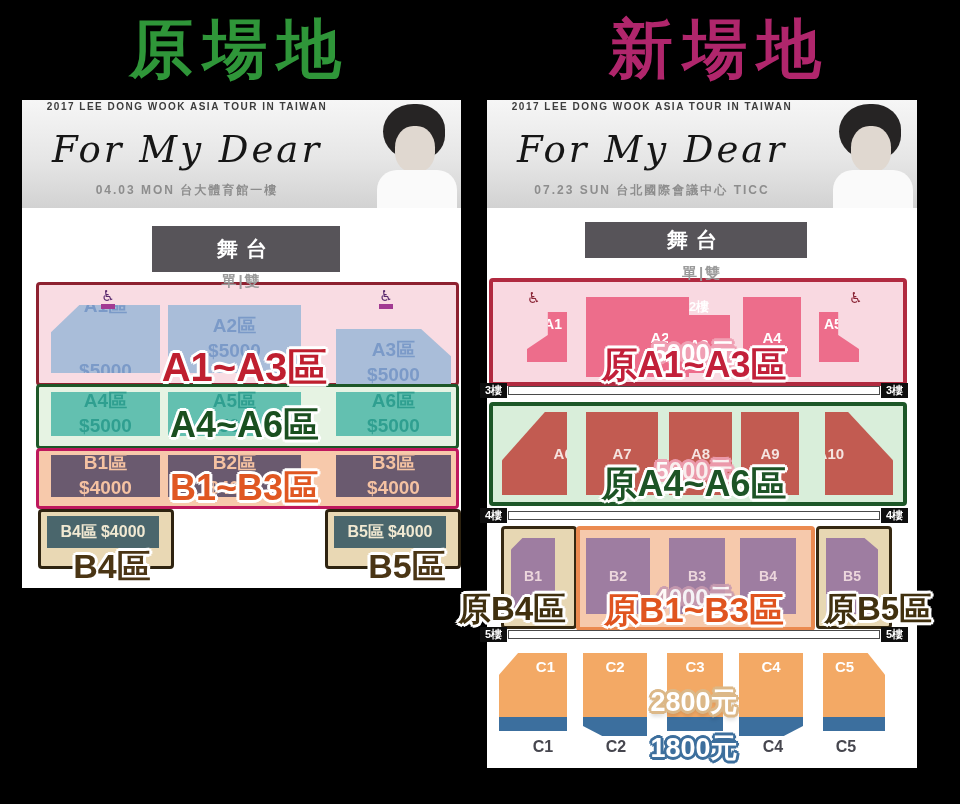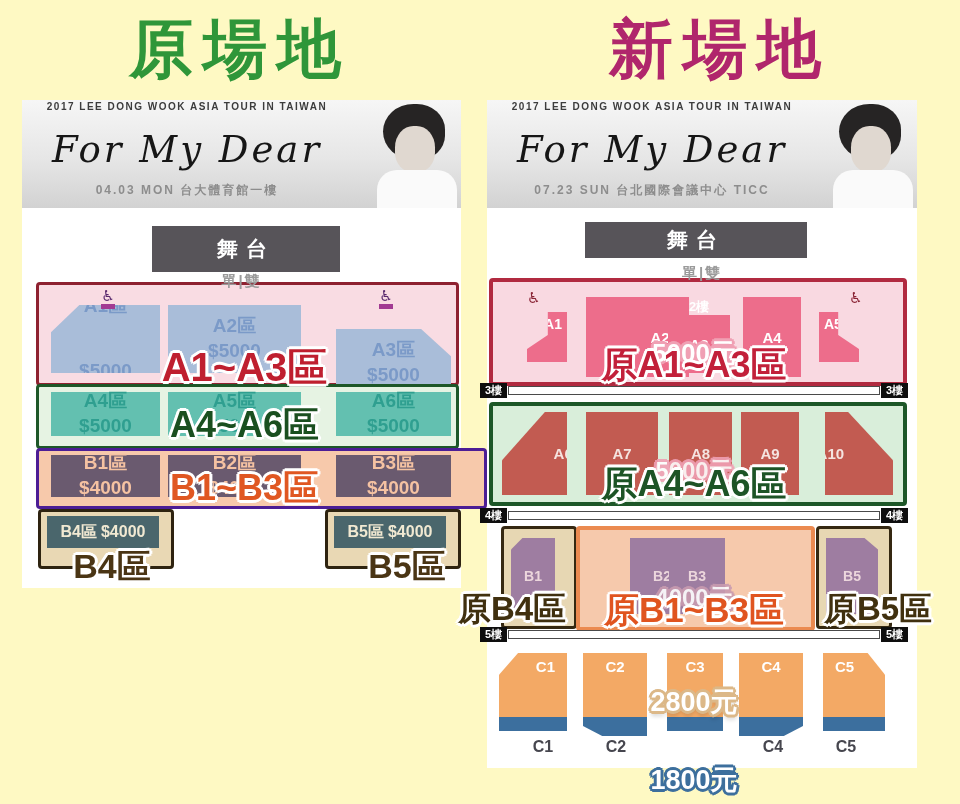--- a/index.html
+++ b/index.html
@@ -1,16 +1,16 @@
 <!DOCTYPE html>
 <html><head>
 <meta charset="utf-8">
 <style>
   html,body{margin:0;padding:0;background:#d3d2d0;}
-  .page{position:relative;width:960px;height:804px;overflow:hidden;background:#fef9c3;
+  .page{position:relative;width:960px;height:804px;overflow:hidden;background:#000000;
         font-family:"Liberation Sans","DejaVu Sans",sans-serif;}
   .abs{position:absolute;}
   .side-title{position:absolute;top:6px;width:480px;text-align:center;font-size:64px;
         font-weight:bold;letter-spacing:10px;}
   .panel{position:absolute;top:100px;background:#ffffff;}
   .banner{position:absolute;left:0;top:0;right:0;height:108px;overflow:hidden;
         background:linear-gradient(180deg,#f6f6f6 0%,#e6e6e6 55%,#d2d2d2 100%);}
   .tour-line{position:absolute;top:1px;left:0;width:330px;text-align:center;font-size:10px;
         font-weight:bold;letter-spacing:1.5px;color:#3c3c3c;}
   .script-title{position:absolute;top:28px;left:0;width:330px;text-align:center;font-size:37px;
@@ -39,21 +39,21 @@
         text-shadow:3px 0 #fff,-3px 0 #fff,0 3px #fff,0 -3px #fff,
         2px 2px #fff,-2px 2px #fff,2px -2px #fff,-2px -2px #fff;}
   .bub{position:absolute;font-weight:bold;text-align:center;color:#ffffff;white-space:nowrap;z-index:3;}
   .bub-pink{text-shadow:3px 0 #f0a0b4,-3px 0 #f0a0b4,0 3px #f0a0b4,0 -3px #f0a0b4,
         2px 2px #f0a0b4,-2px 2px #f0a0b4,2px -2px #f0a0b4,-2px -2px #f0a0b4;}
   .bub-mauve{text-shadow:3px 0 #c99bb0,-3px 0 #c99bb0,0 3px #c99bb0,0 -3px #c99bb0,
         2px 2px #c99bb0,-2px 2px #c99bb0,2px -2px #c99bb0,-2px -2px #c99bb0;}
   .bub-tan{text-shadow:3px 0 #dcb888,-3px 0 #dcb888,0 3px #dcb888,0 -3px #dcb888,
         2px 2px #dcb888,-2px 2px #dcb888,2px -2px #dcb888,-2px -2px #dcb888,0 5px 4px rgba(0,0,0,.18);}
   .bub-blue{text-shadow:3px 0 #3d6f9d,-3px 0 #3d6f9d,0 3px #3d6f9d,0 -3px #3d6f9d,
-        2px 2px #3d6f9d,-2px 2px #3d6f9d,2px -2px #3d6f9d,-2px -2px #3d6f9d;margin-top:32px;}
+        2px 2px #3d6f9d,-2px 2px #3d6f9d,2px -2px #3d6f9d,-2px -2px #3d6f9d;}
   .fdiv{position:absolute;display:flex;align-items:center;z-index:4;}
   .ftag{background:#0e0e0e;color:#ffffff;font-size:11px;font-weight:bold;padding:1px 5px;line-height:13px;}
   .fbar{flex:1;height:7px;background:#ffffff;border:1px solid #4a4a4a;margin:0 1px;}
   .clabel{position:absolute;transform:translateX(-50%);font-size:16px;font-weight:bold;color:#46464e;}
 </style>
 </head>
 <body>
 
 <div class="page">
 
@@ -111,21 +111,21 @@
         <span>A5區</span>
         <span>$5000</span>
       </div>
       <div class="seat seatL" style="left:297px;top:5px;width:115px;height:44px;background:#63c0b0;color:#2f9f90;">
         <span>A6區</span>
         <span>$5000</span>
       </div>
     </div>
     <div class="olw" style="left:14px;top:301px;width:417px;font-size:36px;color:#1a4f1f;">A4~A6區</div>
 
-    <div class="tierbox" style="left:14px;top:348px;width:417px;height:55px;border:3px solid #4c1d95;background:#f7c9ab;padding-left:28px;">
+    <div class="tierbox" style="left:14px;top:348px;width:417px;height:55px;border:3px solid #be185d;background:#f7c9ab;">
       <div class="seat seatL" style="left:12px;top:4px;width:109px;height:42px;background:#6a5a6f;color:#f5c2a2;">
         <span>B1區</span>
         <span>$4000</span>
       </div>
       <div class="seat seatL" style="left:129px;top:4px;width:133px;height:42px;background:#6a5a6f;color:#f5c2a2;">
         <span>B2區</span>
         <span>$4000</span>
       </div>
       <div class="seat seatL" style="left:297px;top:4px;width:115px;height:42px;background:#6a5a6f;color:#f5c2a2;">
         <span>B3區</span>
@@ -227,25 +227,28 @@
       <span class="fbar"></span>
       <span class="ftag">4樓</span>
     </div>
 
     <div class="tierbox" style="left:14px;top:426px;width:70px;height:97px;border:3px solid #352811;background:#e7d7b3;">
       <div class="seat" style="left:7px;top:9px;width:44px;height:76px;background:#9e7da1;color:#ecd6dc;font-size:14px;clip-path:polygon(26% 0,100% 0,100% 100%,0 100%,0 15%);">
         <span>B1</span>
       </div>
     </div>
     <div class="tierbox" style="left:89px;top:426px;width:231px;height:97px;border:4px solid #eb8a50;background:#f6c9ac;">
-      <div class="seat" style="left:6px;top:8px;width:64px;height:76px;background:#9e7da1;color:#ecd6dc;font-size:14px;margin-left:44px;">
+      <div class="seat" style="left:6px;top:8px;width:64px;height:76px;background:#9e7da1;color:#ecd6dc;font-size:14px;">
         <span>B2</span>
       </div>
       <div class="seat" style="left:89px;top:8px;width:56px;height:76px;background:#9e7da1;color:#ecd6dc;font-size:14px;">
         <span>B3</span>
+      </div>
+      <div class="seat" style="left:160px;top:8px;width:56px;height:76px;background:#9e7da1;color:#ecd6dc;font-size:14px;">
+        <span>B4</span>
       </div>
     </div>
     <div class="tierbox" style="left:329px;top:426px;width:70px;height:97px;border:3px solid #352811;background:#e7d7b3;">
       <div class="seat" style="left:7px;top:9px;width:52px;height:76px;background:#9e7da1;color:#ecd6dc;font-size:14px;clip-path:polygon(0 0,74% 0,100% 15%,100% 100%,0 100%);">
         <span>B5</span>
       </div>
     </div>
     <div class="bub bub-mauve" style="left:2px;top:482px;width:410px;font-size:24px;opacity:.9;">4000元</div>
     <div class="olw" style="left:-60px;top:487px;width:170px;font-size:33px;color:#40300f;">原B4區</div>
     <div class="olw" style="left:2px;top:487px;width:410px;font-size:35px;color:#e0541f;">原B1~B3區</div>

